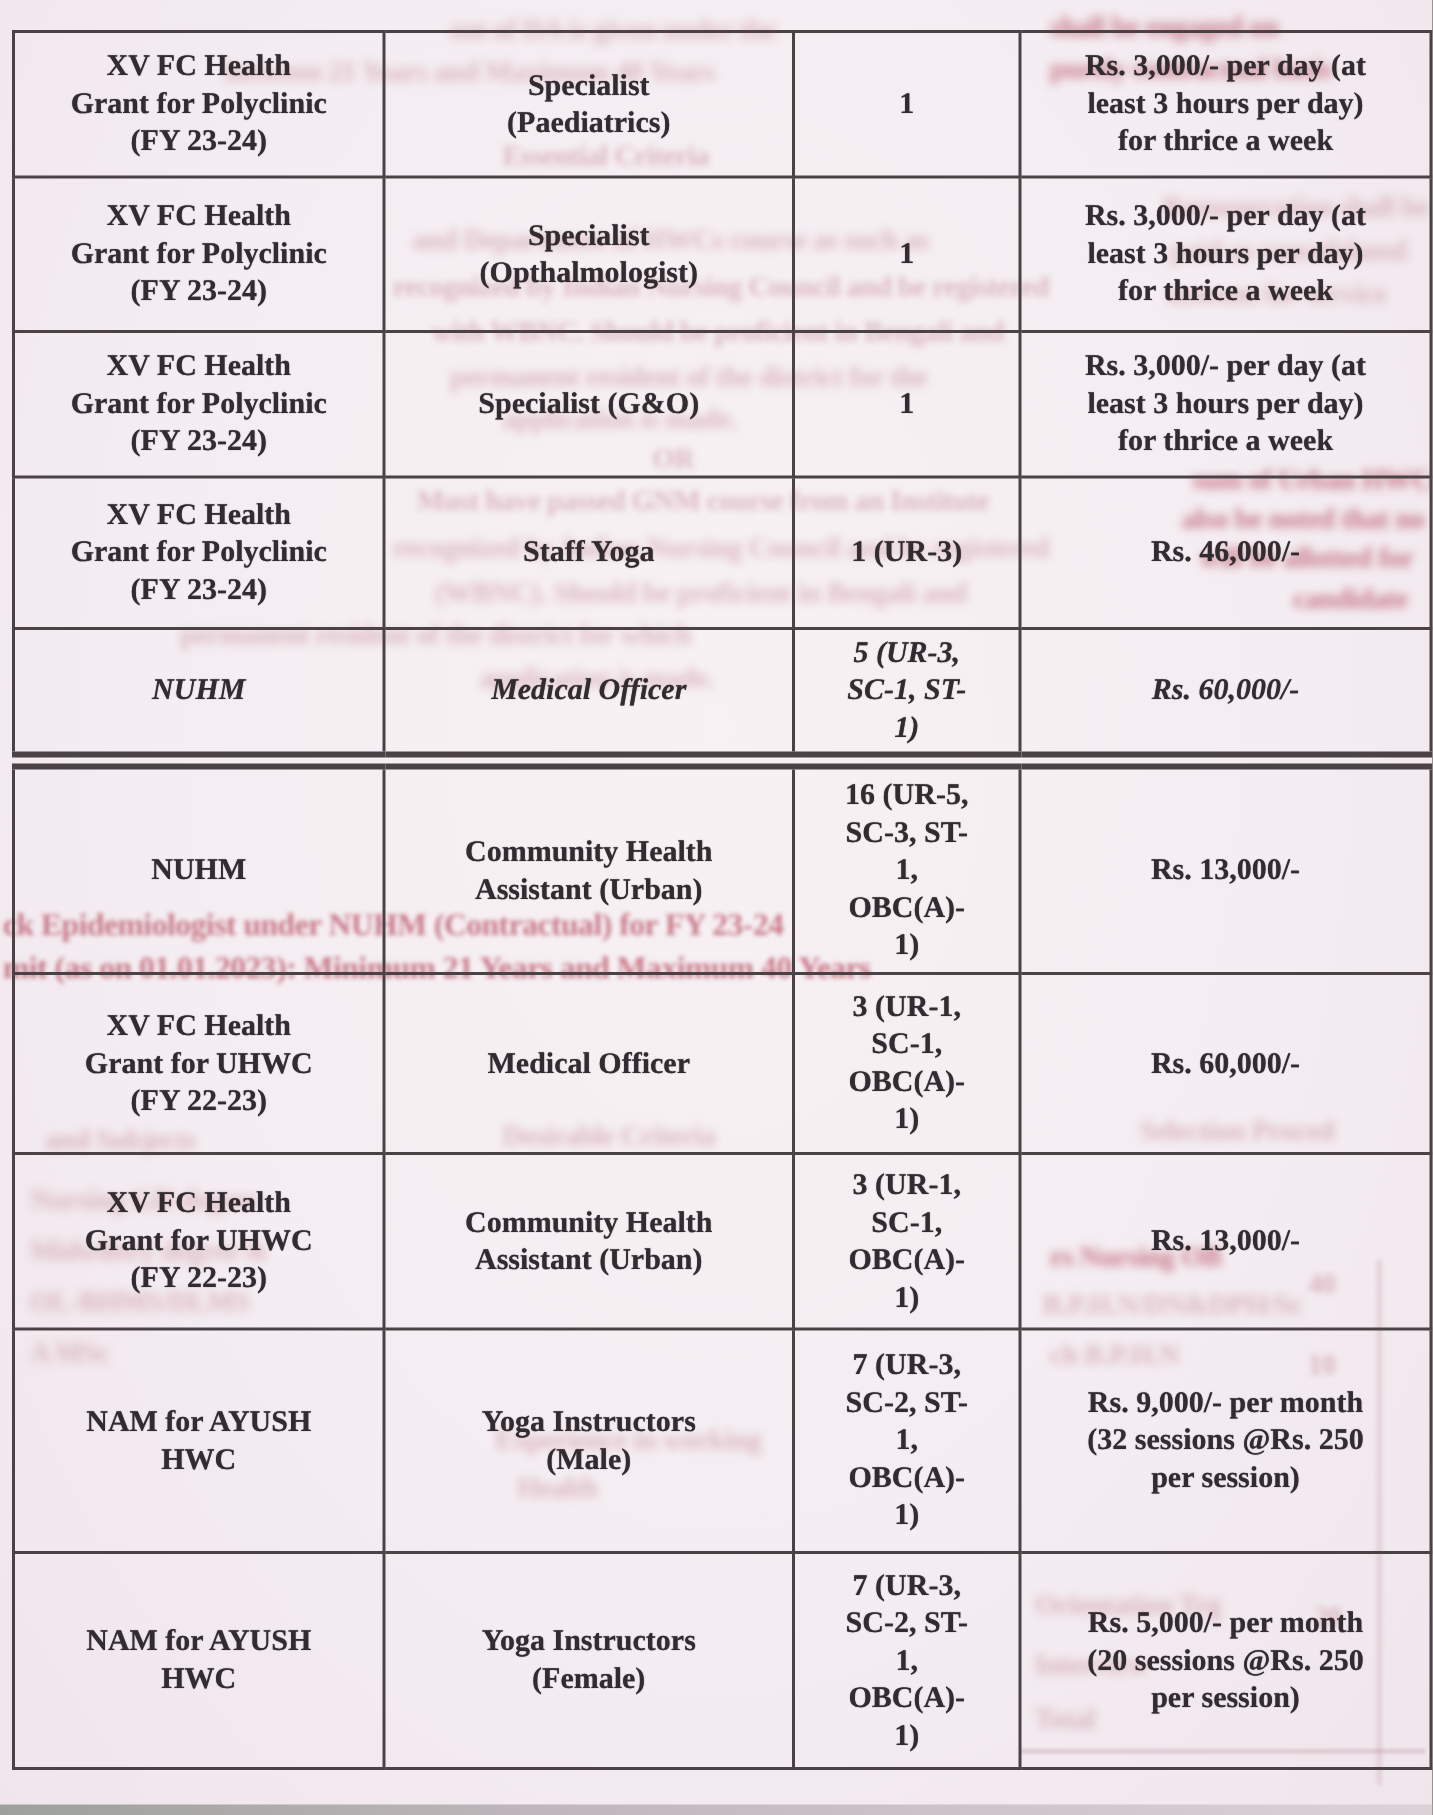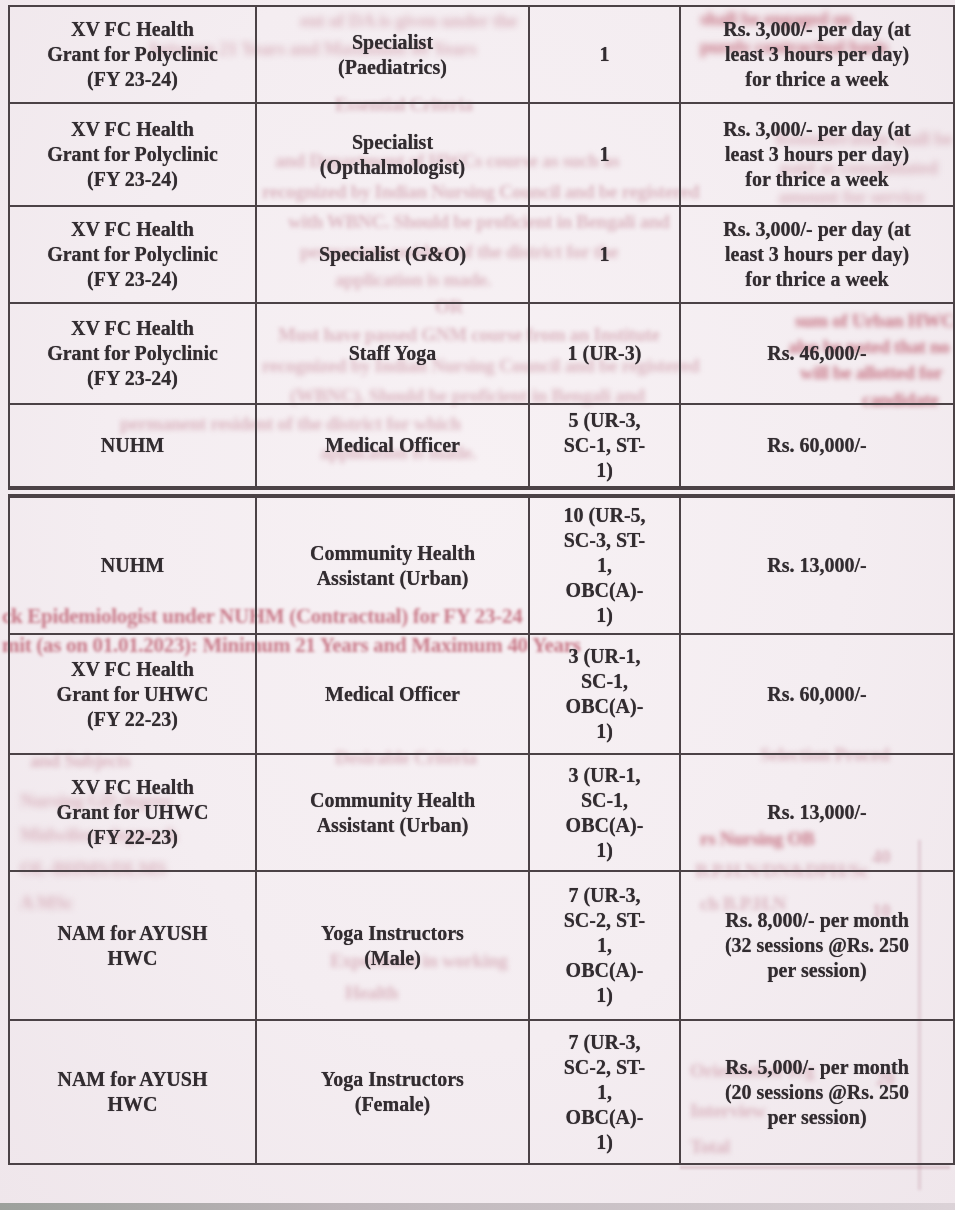--- a/index.html
+++ b/index.html
@@ -3,31 +3,31 @@
 <meta charset="utf-8">
 <style>
   html,body{margin:0;padding:0;background:#777;}
   .page{
     position:relative; width:955px; height:1210px; overflow:hidden;
     background:radial-gradient(ellipse at 50% 40%, #f7f1f4 0%, #f4edf1 55%, #efe6eb 100%);
     font-family:"Liberation Serif","DejaVu Serif",serif;
   }
   
   table.vtab{
-    position:absolute; left:8px; top:5px; width:945px;
+    position:absolute; left:8px; top:20px; width:945px;
     border-collapse:collapse; table-layout:fixed;
   }
   table.vtab td{
     border:2.5px solid #4b4246;
     text-align:center; vertical-align:middle;
     font-weight:bold; font-size:20px; line-height:1.25;
     color:#322c30; white-space:pre-line; padding:1px 5px;
     text-shadow:0 0 .7px rgba(50,44,48,.75);
   }
-  tr.dbl td{border-bottom:12px double #4b4246;}
+  tr.dbl td{border-bottom:12px double #4b4246;font-style:italic;}
   
   .ghost{
     position:absolute; font-weight:bold; white-space:nowrap;
     color:rgba(203,146,162,.60); letter-spacing:-.3px; font-size:19px;
     pointer-events:none;
   }
   .b1{filter:blur(1.4px);} .b2{filter:blur(2.2px);} .b25{filter:blur(2.7px);} .b3{filter:blur(3.2px);}
   .red{color:rgba(193,100,118,.85);} .big{font-size:21px;}
   .gvline{position:absolute; width:3px; background:rgba(190,140,155,.30); filter:blur(1.5px);}
   .ghline{position:absolute; height:3px; background:rgba(190,140,155,.35); filter:blur(1.2px);}
@@ -143,21 +143,21 @@
         <td>Medical Officer</td>
         <td>5 (UR-3,
 SC-1, ST-
 1)</td>
         <td>Rs. 60,000/-</td>
       </tr>
       <tr style="height:142px">
         <td>NUHM</td>
         <td>Community Health
 Assistant (Urban)</td>
-        <td>10 (UR-5,
+        <td>16 (UR-5,
 SC-3, ST-
 1,
 OBC(A)-
 1)</td>
         <td>Rs. 13,000/-</td>
       </tr>
       <tr style="height:120px">
         <td>XV FC Health
 Grant for UHWC
 (FY 22-23)</td>
@@ -183,21 +183,21 @@
       <tr style="height:149px">
         <td>NAM for AYUSH
 HWC</td>
         <td>Yoga  Instructors
 (Male)</td>
         <td>7 (UR-3,
 SC-2, ST-
 1,
 OBC(A)-
 1)</td>
-        <td>Rs. 8,000/- per month
+        <td>Rs. 9,000/- per month
 (32 sessions @Rs. 250
 per session)</td>
       </tr>
       <tr style="height:144px">
         <td>NAM for AYUSH
 HWC</td>
         <td>Yoga  Instructors
 (Female)</td>
         <td>7 (UR-3,
 SC-2, ST-

